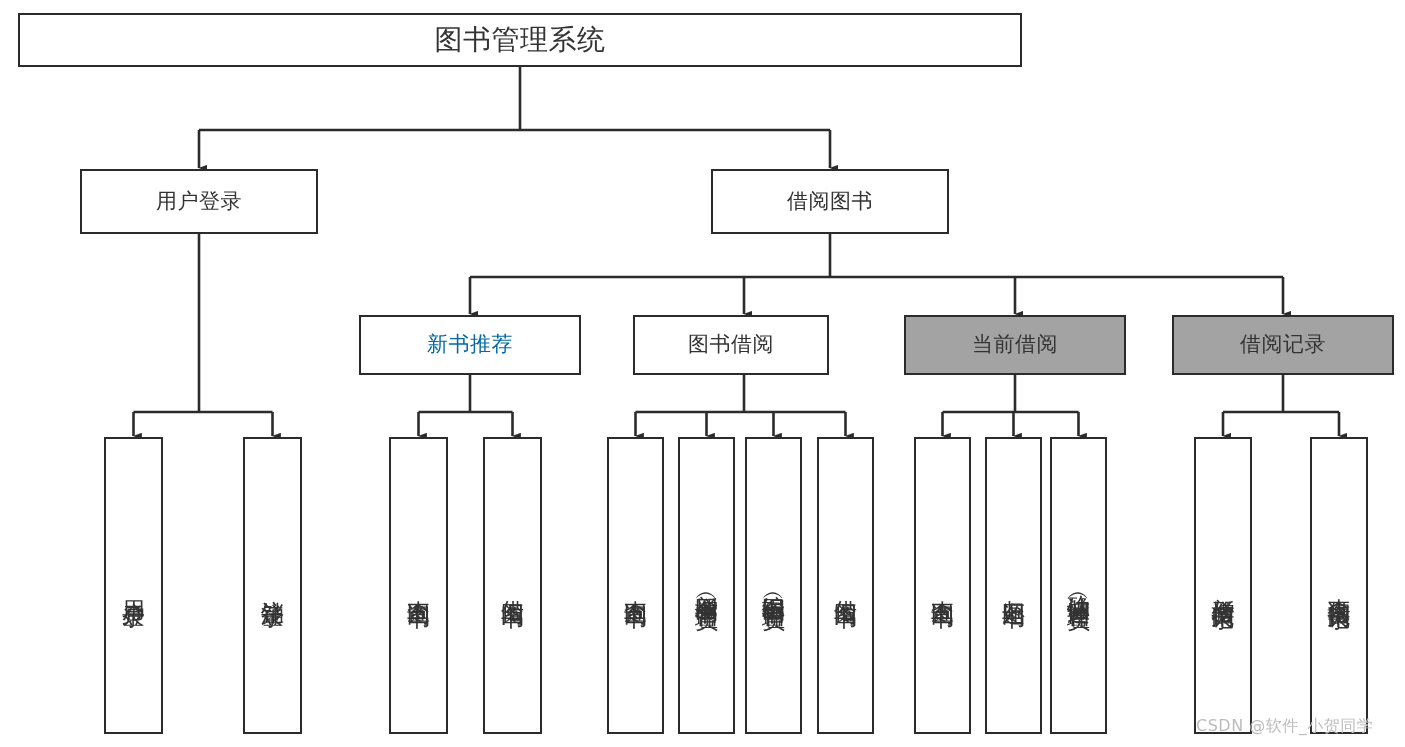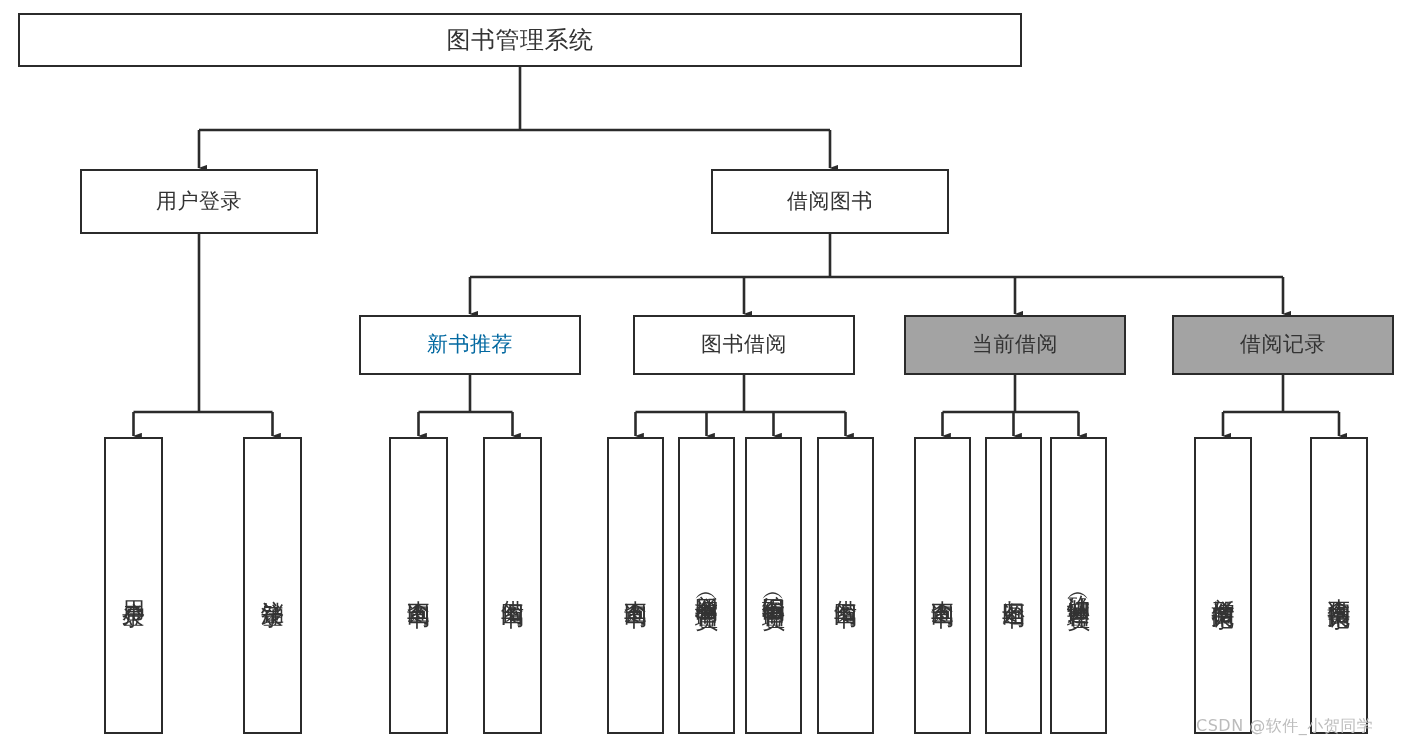--- a/index.html
+++ b/index.html
@@ -48,21 +48,21 @@
     font-size: 21px;
   }
   .node.vertical .node-label {
     writing-mode: vertical-rl;
     text-orientation: upright;
     font-size: 23px;
     letter-spacing: 2px;
     line-height: 1;
   }
   .node.root .node-label {
-    font-size: 24px;
+    font-size: 28px;
   }
   .watermark {
     position: absolute;
     color: #bcbcbc;
     font-size: 16px;
     white-space: nowrap;
     letter-spacing: 0.5px;
     font-family: "DejaVu Sans", "Liberation Sans", sans-serif;
   }
 </style>
@@ -119,21 +119,21 @@
       </div>
       <div class="node horizontal" style="left: 80px; top: 169px; width: 238px; height: 65px; border-color: rgb(43, 43, 43); background: rgb(255, 255, 255);">
         <div class="node-label" style="color: rgb(51, 51, 51);">用户登录</div>
       </div>
       <div class="node horizontal" style="left: 711px; top: 169px; width: 238px; height: 65px; border-color: rgb(43, 43, 43); background: rgb(255, 255, 255);">
         <div class="node-label" style="color: rgb(51, 51, 51);">借阅图书</div>
       </div>
       <div class="node horizontal" style="left: 359px; top: 315px; width: 222px; height: 60px; border-color: rgb(43, 43, 43); background: rgb(255, 255, 255);">
         <div class="node-label" style="color: #0369a1;">新书推荐</div>
       </div>
-      <div class="node horizontal" style="left: 633px; top: 315px; width: 222px; height: 60px; border-color: rgb(43, 43, 43); background: rgb(255, 255, 255);">
+      <div class="node horizontal" style="left: 633px; top: 315px; width: 196px; height: 60px; border-color: rgb(43, 43, 43); background: rgb(255, 255, 255);">
         <div class="node-label" style="color: rgb(51, 51, 51);">图书借阅</div>
       </div>
       <div class="node horizontal" style="left: 904px; top: 315px; width: 222px; height: 60px; border-color: rgb(43, 43, 43); background: #a3a3a3;">
         <div class="node-label" style="color: rgb(51, 51, 51);">当前借阅</div>
       </div>
       <div class="node horizontal" style="left: 1172px; top: 315px; width: 222px; height: 60px; border-color: rgb(43, 43, 43); background: #a3a3a3;">
         <div class="node-label" style="color: rgb(51, 51, 51);">借阅记录</div>
       </div>
       <div class="node vertical" style="left: 104px; top: 437px; width: 59px; height: 297px; border-color: rgb(43, 43, 43); background: rgb(255, 255, 255);">
         <div class="node-label" style="color: rgb(51, 51, 51);">用户登录</div>

